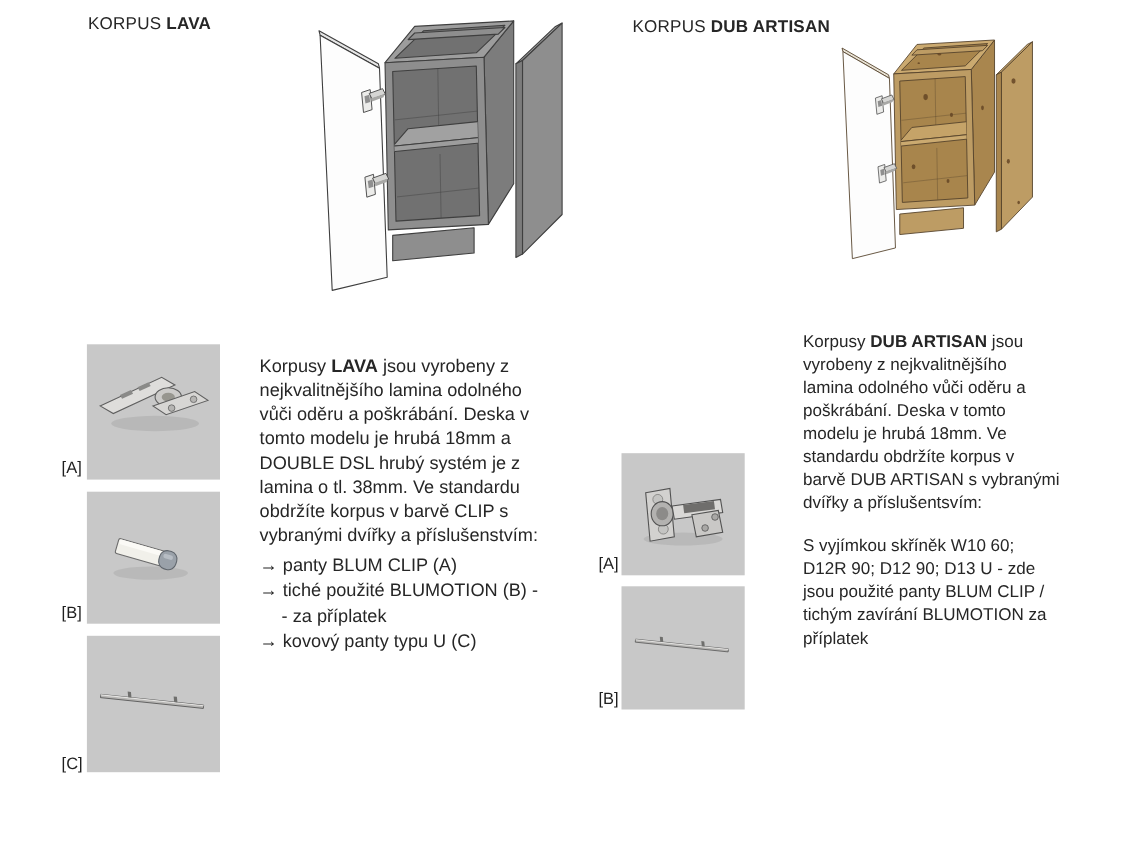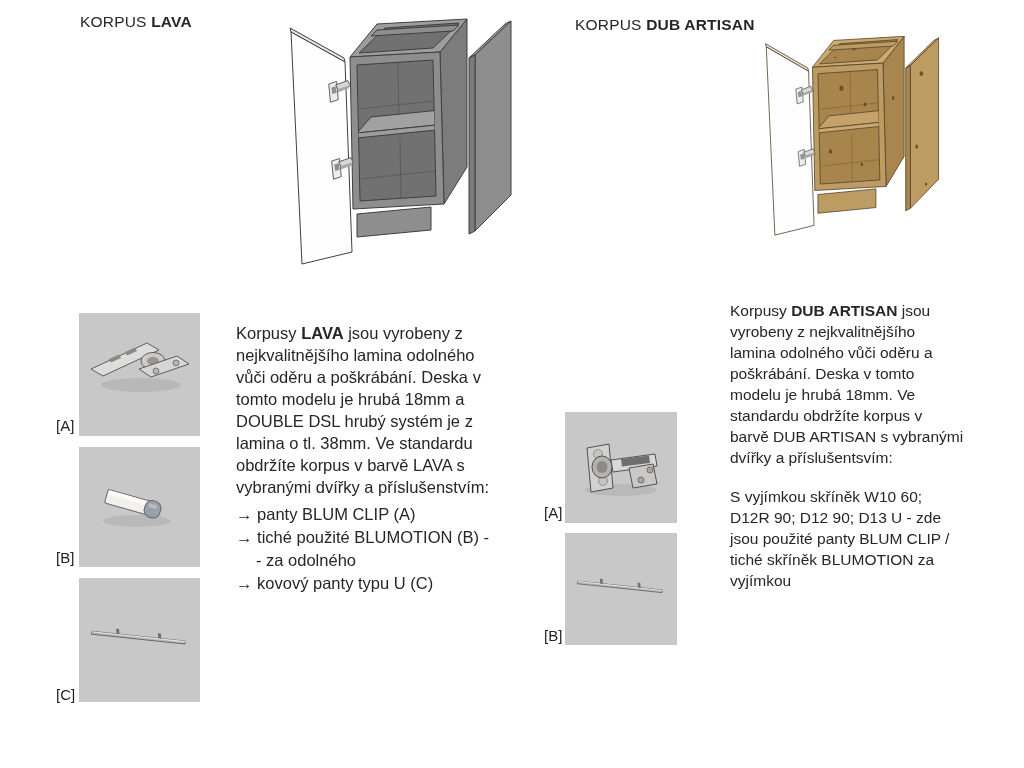--- a/index.html
+++ b/index.html
@@ -163,29 +163,29 @@
   </figure>
   <span class="thumb-label" style="left:56px;top:686px;">[C]</span>
 
   <p class="para para-left">
     <span>Korpusy </span><b>LAVA</b><span> jsou vyrobeny z
 nejkvalitnějšího lamina odolného
 vůči oděru a poškrábání. Deska v
 tomto modelu je hrubá 18mm a
 DOUBLE DSL hrubý systém je z
 lamina o tl. 38mm. Ve standardu
-obdržíte korpus v barvě LAVA s
+obdržíte korpus v barvě CLIP s
 vybranými dvířky a příslušenstvím:</span>
   </p>
 
   <div class="bullets bullets-left">
 
   <div class="bullet-line">→ panty BLUM CLIP (A)</div>
       <div class="bullet-line">→ tiché použité BLUMOTION (B) -</div>
-      <div class="bullet-line indent">- za odolného</div>
+      <div class="bullet-line indent">- za příplatek</div>
       <div class="bullet-line">→ kovový panty typu U (C)</div>
     </div>
 
   <div class="sec-title" style="left:575px;top:16px;">
     <span>KORPUS </span><b>DUB ARTISAN</b>
   </div>
 
   <div class="cab-wrap" style="left: 760px; top: 25px; width: 188px; height: 215px; --body: #bd9c64; --body-dark: #a9864e; --body-light: #cbaa70; --interior: #a8854c; --shelf: #c5a368; --edge: #54412a; --door: #fdfdfd; --door-edge: #e8e2d4; --knot: #654625; --knots: block;">
     <svg viewBox="0 0 240 265" preserveAspectRatio="none">
         <use href="#cab"></use>
@@ -225,17 +225,17 @@
 standardu obdržíte korpus v
 barvě DUB ARTISAN s vybranými
 dvířky a příslušentsvím:</span>
   </p>
 
   <div class="bullets bullets-right">
 
       <div class="bullet-line">S vyjímkou skříněk W10 60;</div>
       <div class="bullet-line">D12R 90; D12 90; D13 U - zde</div>
       <div class="bullet-line">jsou použité panty BLUM CLIP /</div>
-      <div class="bullet-line">tiché skříněk BLUMOTION za</div>
-      <div class="bullet-line">vyjímkou</div>
+      <div class="bullet-line">tichým zavírání BLUMOTION za</div>
+      <div class="bullet-line">příplatek</div>
     </div>
 
 </div>
 
 </body></html>

